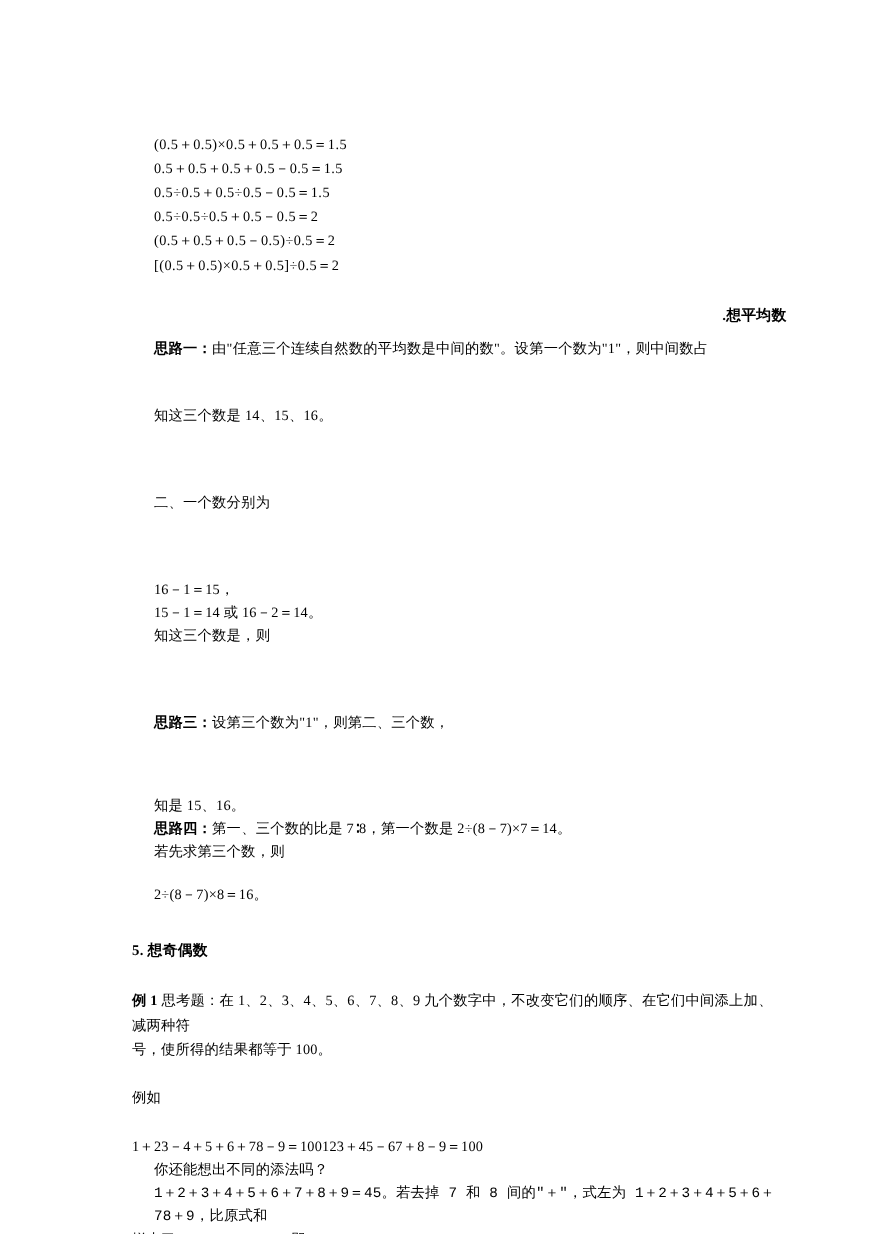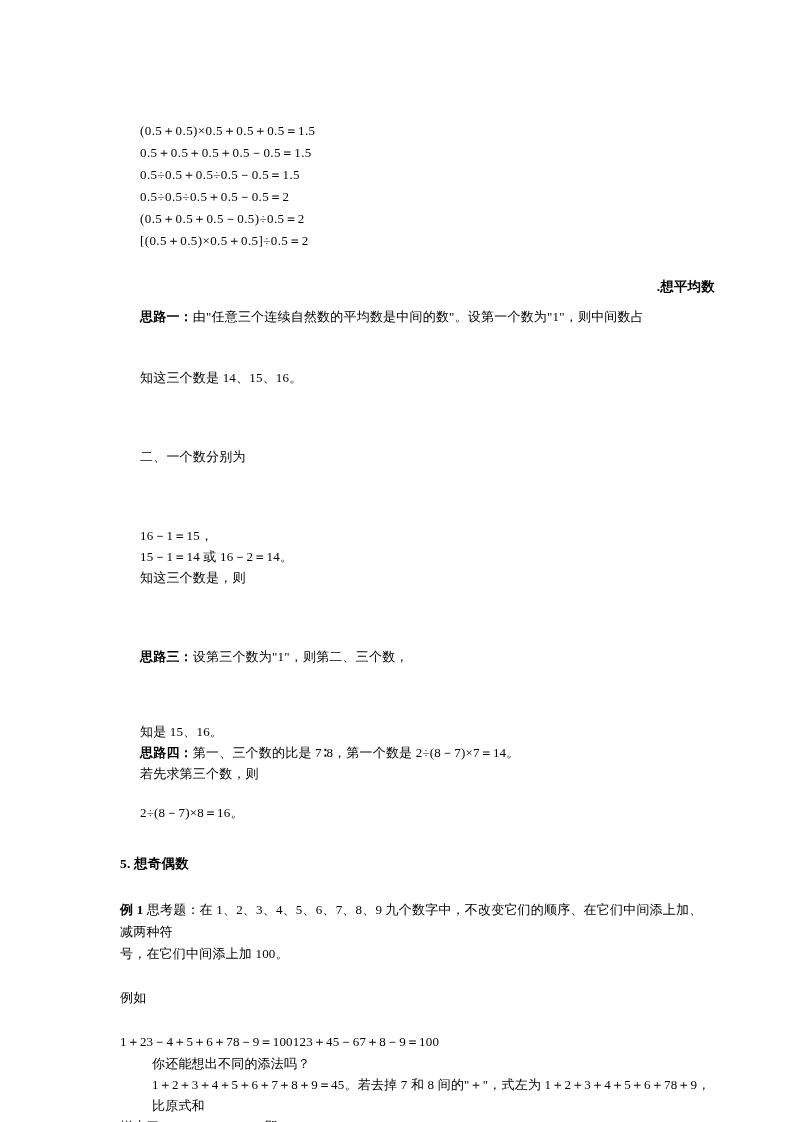--- a/index.html
+++ b/index.html
@@ -46,22 +46,23 @@
   }
   .para {
     font-size: 13px;
     line-height: 21px;
     margin: 0 0 0 28px;
     letter-spacing: 0.2px;
   }
   .para-indent {
     font-size: 13px;
     line-height: 21px;
-    margin: 0 0 0 40px;
+    margin: 0 0 0 28px;
     letter-spacing: 0.2px;
+    font-family: Liberation Mono, monospace;
   }
   .para-wide {
     font-size: 13px;
     line-height: 22px;
     margin: 0 0 0 8px;
     letter-spacing: 0.2px;
   }
   .b { font-weight: bold; }
   .gap-6  { height: 6px; }
   .gap-10 { height: 10px; }
@@ -143,21 +144,21 @@
 
   <div class="gap-6"></div>
 
   <div class="sec-head-2">5. 想奇偶数</div>
 
   <div class="gap-26"></div>
 
   <div class="ex-body">
     <span class="b">例 1</span>
     <span>思考题：在 1、2、3、4、5、6、7、8、9 九个数字中，不改变它们的顺序、在它们中间添上加、减两种符</span>
-    <span class="cont">号，在它们中间添上加 100。</span>
+    <span class="cont">号，使所得的结果都等于 100。</span>
   </div>
 
   <div class="gap-22"></div>
 
   <div class="para-wide">例如</div>
 
   <div class="gap-22"></div>
 
   <div class="para-wide">1＋23－4＋5＋6＋78－9＝100123＋45－67＋8－9＝100</div>
 

